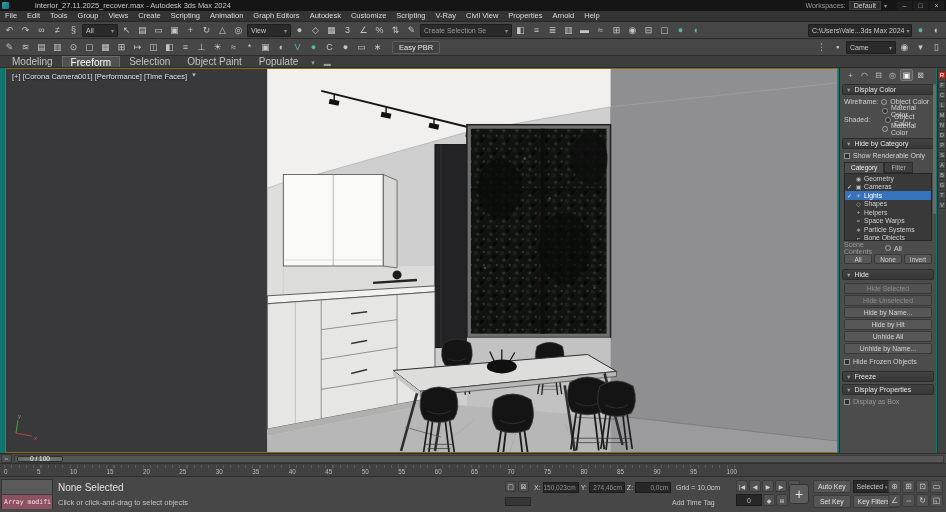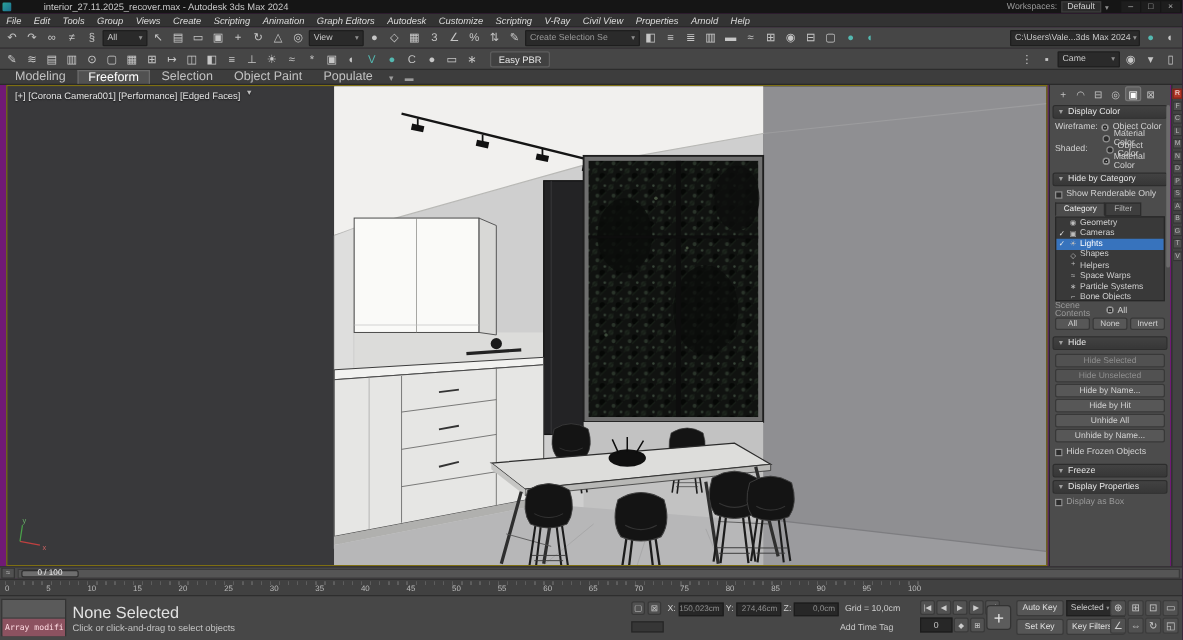--- a/index.html
+++ b/index.html
@@ -1,31 +1,31 @@
 <!DOCTYPE html>
 <html><head>
 <meta charset="utf-8">
 <style>
   * { margin:0; padding:0; box-sizing:border-box; }
   html,body { background:#222; }
   #app { position:relative; width:946px; height:512px; overflow:hidden;
-         background:#701a75; font-family:"Liberation Sans", sans-serif; color:#d6d6d6;
+         background:#0f766e; font-family:"Liberation Sans", sans-serif; color:#d6d6d6;
          -webkit-font-smoothing:antialiased; }
   
   .titlebar { position:absolute; left:0; top:0; width:946px; height:11px; background:#151515;
               display:flex; align-items:center; gap:4px; padding:0 2px; }
   .logo { width:7px; height:7px; background:linear-gradient(135deg,#2aa198,#1b6e8f); border-radius:1px; flex:0 0 auto; }
   .titlebar .title { font-size:7.5px; color:#c9c9c9; margin-left:22px; white-space:nowrap; }
   .ws { margin-left:auto; display:flex; align-items:center; gap:3px; font-size:7px; color:#9a9a9a; }
   .ws .ws-val { background:#2b2b2b; border:1px solid #3d3d3d; color:#cfcfcf; padding:0 4px; height:9px; display:flex; align-items:center; }
   .winbtns { display:flex; gap:1px; margin-left:6px; }
   .winbtn { width:15px; height:9px; font-size:7px; color:#bbb; display:flex; align-items:center; justify-content:center; background:#1d1d1d; }
   
   .menubar { position:absolute; left:0; top:11px; width:946px; height:11px; background:#333333;
-             display:flex; align-items:center; border-bottom:1px solid #272727;font-style:italic; }
+             display:flex; align-items:flex-start; border-bottom:1px solid #272727; }
   .menu-item { font-size:7.5px; color:#dcdcdc; padding:0 5px; white-space:nowrap; }
   
   .toolbar { position:absolute; left:0; width:946px; height:17px; background:#464646;
              display:flex; align-items:center; gap:1px; padding:0 2px; border-bottom:1px solid #2c2c2c; }
   .t1 { top:22px; } .t2 { top:39px; }
   .icons { display:flex; align-items:center; gap:1px; }
   .ibtn { width:15px; height:15px; display:flex; align-items:center; justify-content:center;
           font-size:9px; color:#c6c6c6; border-radius:2px; }
   .ibtn.c-teal { color:#54b8b0; } 
   .dd { height:13px; background:#2a2a2a; border:1px solid #1e1e1e; border-radius:1px; color:#c9c9c9;
@@ -107,21 +107,21 @@
                    background:repeating-linear-gradient(to right,#5d5d5d 0 1px,transparent 1px 7.3px); }
   .ticks { position:absolute; left:4px; top:4px; width:733px; display:flex; justify-content:space-between; }
   .tickn { font-size:6.3px; color:#bcbcbc; }
   
   .statusbar { position:absolute; left:0; top:476px; width:946px; height:36px; background:#474747;
                border-top:1px solid #2e2e2e; }
   .listener { position:absolute; left:1px; top:2px; width:52px; height:30px; border:1px solid #333; }
   .listener .mac { height:15px; background:#5a5a5a; border-bottom:1px solid #3a3a3a; }
   .listener .scr { height:14px; background:#8c5260; color:#ffdbe2; font-family:"DejaVu Sans Mono",monospace;
                    font-size:6.5px; display:flex; align-items:center; padding:0 2px; white-space:nowrap; overflow:hidden; }
-  .st-sel { position:absolute; left:58px; top:5px; font-size:13px; color:#e2e2e2; }
+  .st-sel { position:absolute; left:58px; top:5px; font-size:10px; color:#e2e2e2; }
   .st-prompt { position:absolute; left:58px; top:21px; font-size:7.5px; color:#c2c2c2; }
   .st-icons { position:absolute; left:505px; top:4px; display:flex; gap:2px; }
   .tinybtn { width:11px; height:11px; background:#515151; border:1px solid #383838; color:#c4c4c4; font-size:7px;
              display:flex; align-items:center; justify-content:center; border-radius:2px; }
   .progress { position:absolute; left:505px; top:20px; width:26px; height:9px; background:#363636; border:1px solid #262626; }
   .coords { position:absolute; left:534px; top:5px; display:flex; align-items:center; gap:2px; }
   .coords .axlbl { font-size:7px; color:#cfcfcf; }
   .coordfield { width:36px; height:11px; background:#272727; border:1px solid #1c1c1c; color:#8f8f8f;
                 font-size:6.5px; display:flex; align-items:center; justify-content:flex-end; padding:0 2px; }
   .gridlbl { position:absolute; left:676px; top:7px; font-size:7px; color:#cfcfcf; }
@@ -309,21 +309,21 @@
         <span class="rtab">Selection</span>
         <span class="rtab">Object Paint</span>
         <span class="rtab">Populate</span>
       </div>
     <span class="rib-ic">▾</span>
     <span class="rib-ic">▬</span>
   </div>
 
   <div class="viewport">
     <div class="vp-label">
-      <span>[+] [Corona Camera001] [Performance] [Edged Faces]</span>
+      <span>[+] [Corona Camera001] [Performance] [Time Faces]</span>
       <span class="vp-funnel">▼</span>
     </div>
     <svg viewBox="0 0 833 385" preserveAspectRatio="none">
       <defs>
         <pattern id="fol" width="13" height="13" patternUnits="userSpaceOnUse">
           <rect width="13" height="13" fill="#101210"></rect>
           <circle cx="3" cy="3" r="2" fill="#1e261e"></circle>
           <circle cx="9" cy="7" r="2.4" fill="#060806"></circle>
           <circle cx="5" cy="10" r="1.6" fill="#2a342a"></circle>
           <path d="M0,6 L5,1 M7,12 L12,7" stroke="#161d16" stroke-width="1"></path>

